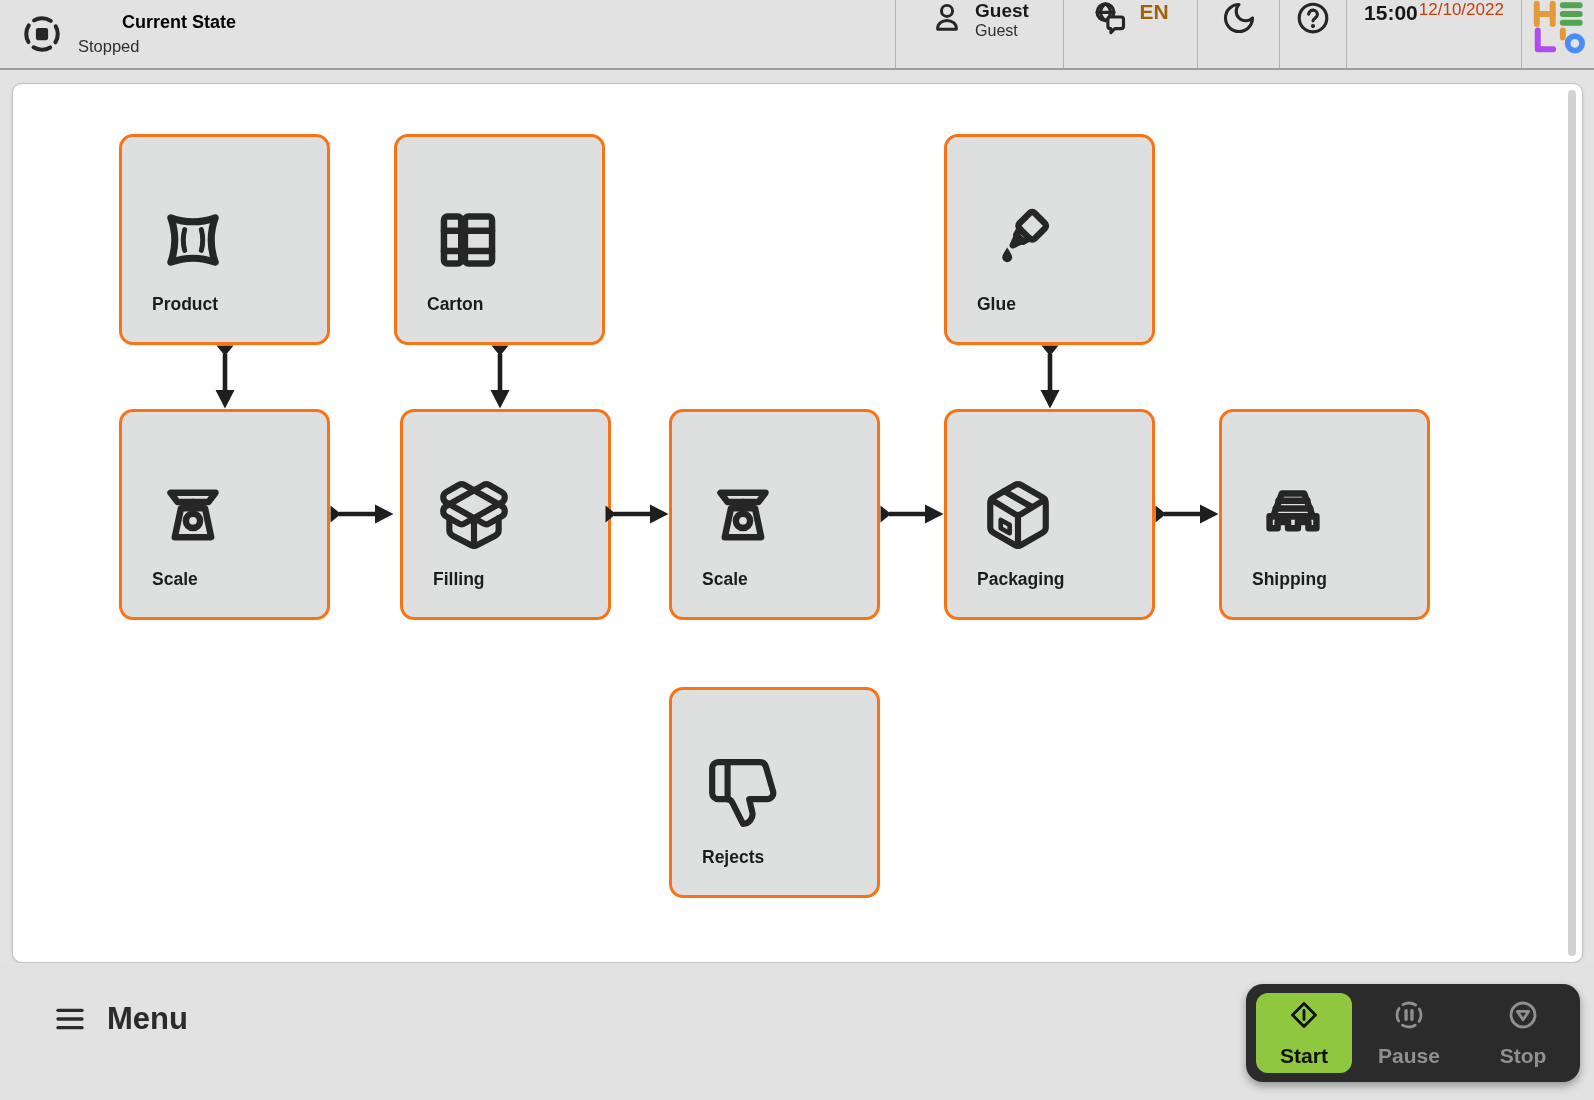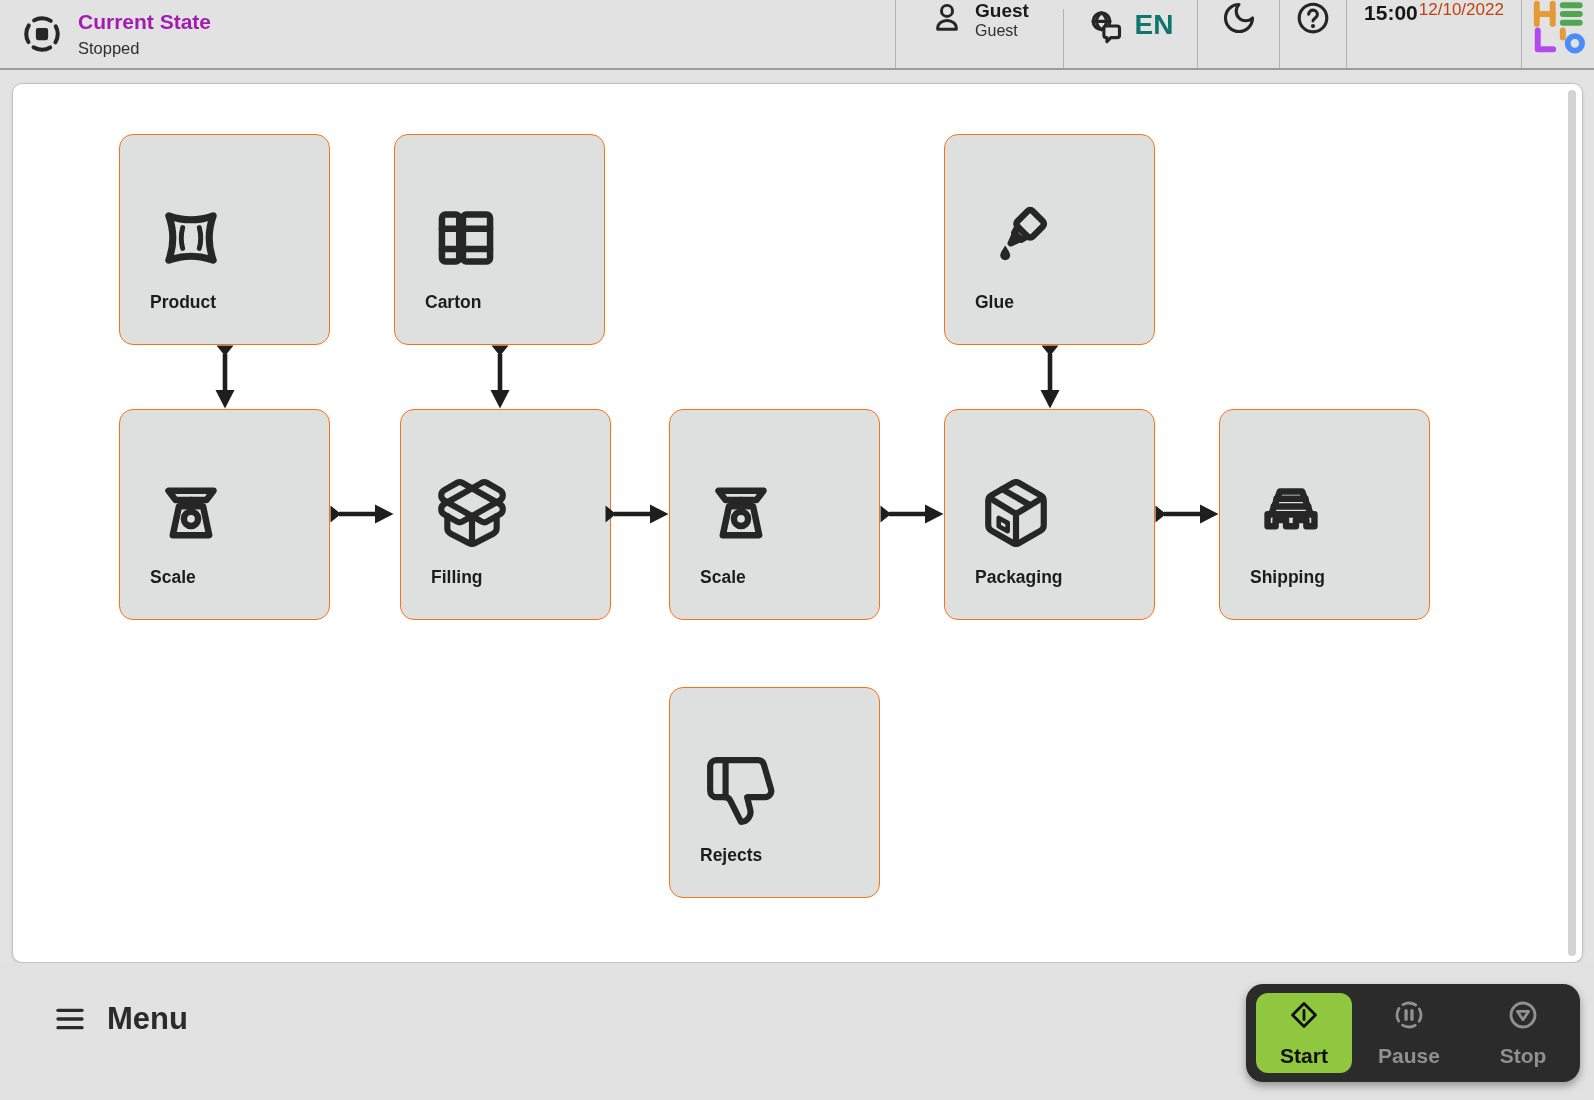--- a/index.html
+++ b/index.html
@@ -9,39 +9,39 @@
     -webkit-font-smoothing:antialiased;
   }
   svg{display:block;}
   .ic{stroke:#262626;fill:none;stroke-width:2.1;stroke-linecap:round;stroke-linejoin:round;}
 
   
   .header{position:absolute;top:0;left:0;width:100%;height:70px;background:#e2e2e3;
     border-bottom:2px solid #9c9c9c;display:flex;align-items:stretch;box-sizing:border-box;}
   .state{flex:1;display:flex;align-items:center;gap:15px;padding-left:21px;}
   .state-text{display:flex;flex-direction:column;line-height:1.15;}
-  .state-title{font-size:21px;font-weight:bold;color:#a21caf;}
+  .state-title{font-size:18px;font-weight:bold;color:#000000;margin-left:44px;}
   .state-sub{font-size:16.5px;color:#2f2f2f;margin-top:5px;}
   .hcell{border-left:1px solid #b2b2b2;display:flex;align-items:flex-start;justify-content:center;gap:11px;box-sizing:border-box;}
   .cell-user{width:168px;}
   .user-text{display:flex;flex-direction:column;line-height:1.15;}
   .user-name{font-size:19px;font-weight:bold;color:#1a1a1a;}
   .user-role{font-size:16px;color:#2f2f2f;}
-  .cell-lang{width:134px;font-size:28px;font-weight:bold;color:#0f766e;margin-top:9px;}
+  .cell-lang{width:134px;font-size:21px;font-weight:bold;color:#a16207;}
   .cell-moon{width:82px;}
   .cell-help{width:67px;}
   .cell-clock{width:175px;flex-direction:row;gap:1px;line-height:1.2;}
   .clock-time{font-size:21px;font-weight:bold;color:#161616;}
   .clock-date{font-size:17px;color:#c2410c;}
   .cell-logo{width:73px;border-left:1px solid #b2b2b2;}
 
   
   .canvas{position:absolute;left:12px;top:83px;width:1571px;height:880px;background:#ffffff;
     border:1px solid #c3c3c3;border-radius:10px;box-shadow:0 1px 3px rgba(0,0,0,0.12);box-sizing:border-box;}
-  .node{position:absolute;width:211px;height:211px;background:#dee0e0;border:1px solid #f97316;
+  .node{position:absolute;width:211px;height:211px;background:#dee0e0;border:3px solid #f97316;
     border-radius:14px;box-sizing:border-box;}
   .node .nicon{position:absolute;left:34px;top:66px;}
   .node .nlabel{position:absolute;left:30px;top:157px;font-size:17.5px;font-weight:bold;color:#1c1c1c;}
   .arrow{position:absolute;}
   .arrow path{fill:#1e1e1e;}
   .arrow line{stroke:#1e1e1e;stroke-width:4.6;}
   .scrollbar-thumb{position:absolute;right:6px;top:6px;width:8px;height:866px;background:#d2d2d2;border-radius:4px;}
 
   
   .footer{position:absolute;left:0;top:963px;width:100%;height:137px;background:#e2e2e3;}

